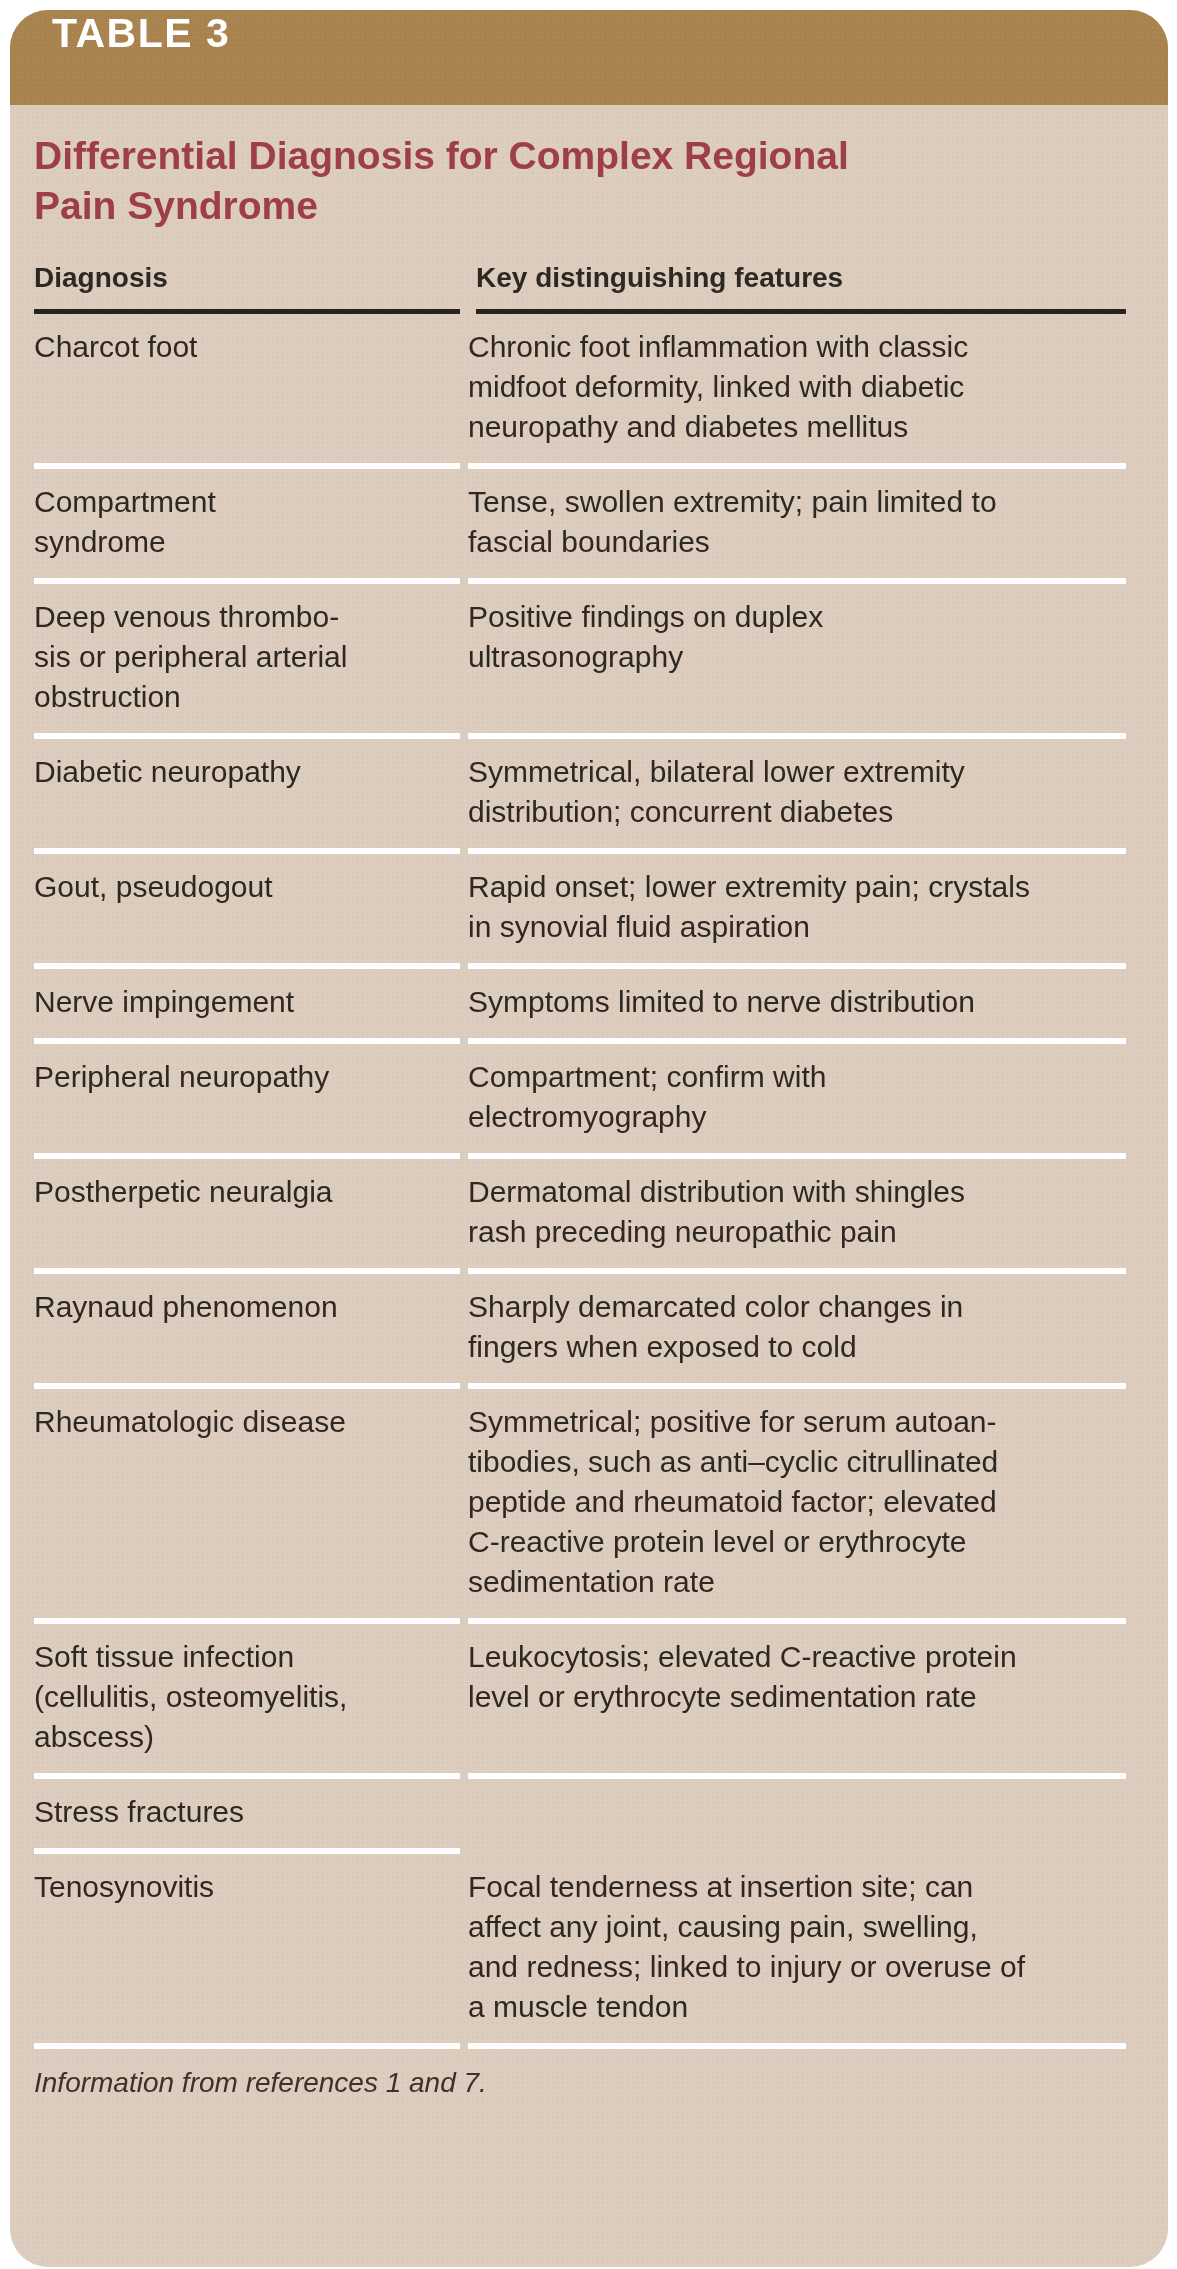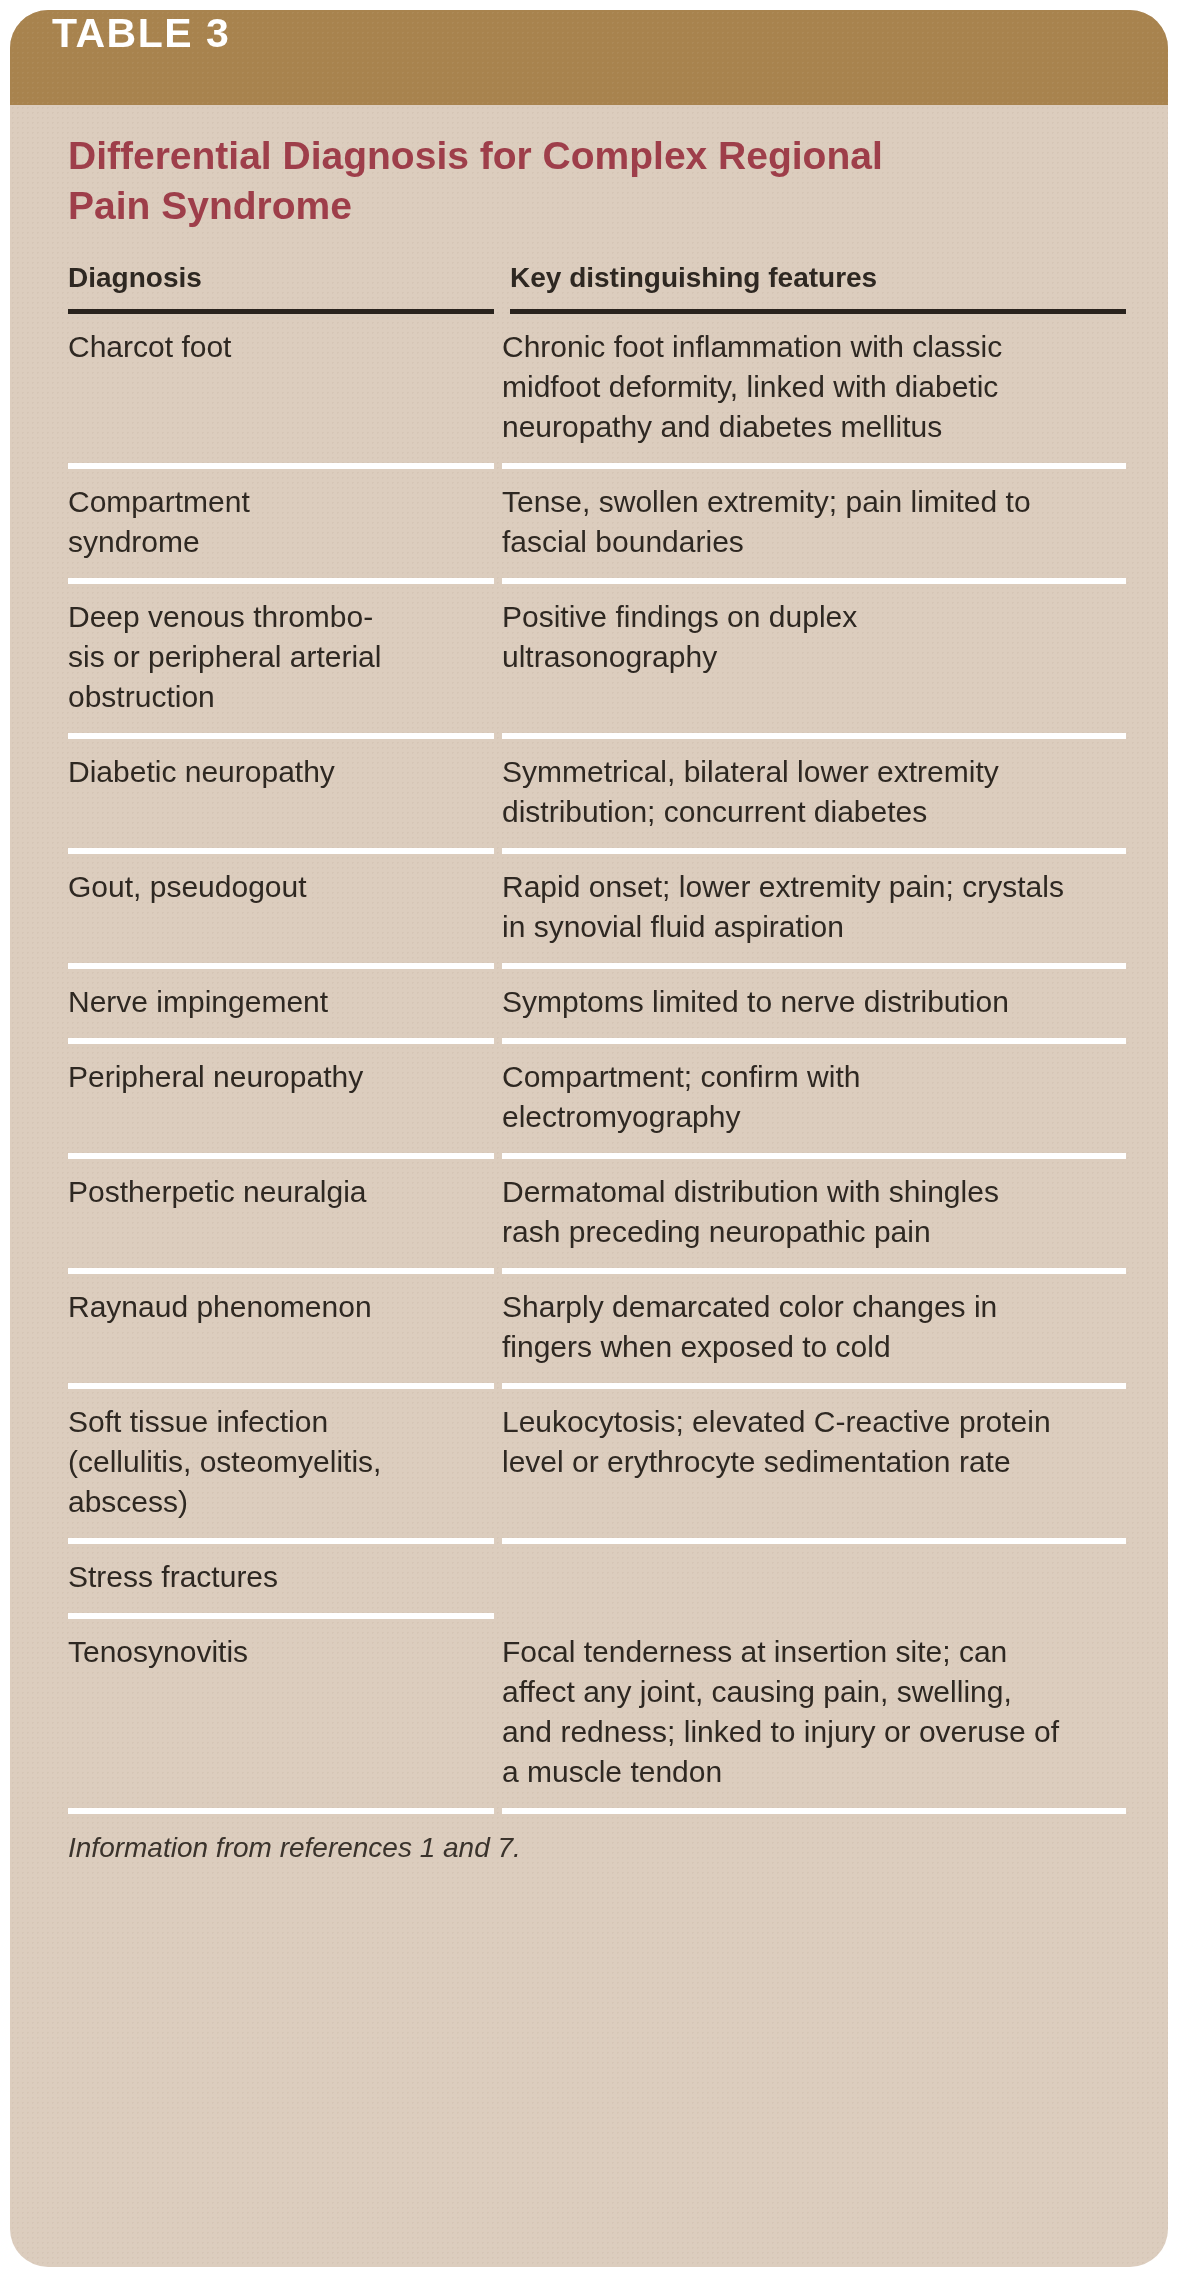--- a/index.html
+++ b/index.html
@@ -40,21 +40,21 @@
     align-items:flex-start;
     padding:0 42px;
   }
   .card-header-label{
     color:var(--table-tag-text);
     font-size:41px;
     font-weight:bold;
     letter-spacing:1.5px;
   }
   .card-body{
-    padding:26px 42px 0 58px;
+    padding:26px 42px 0 24px;
   }
   .title{
     margin:0 0 30px 0;
     color:var(--title);
     font-size:39px;
     line-height:50px;
     font-weight:bold;
     white-space:pre-line;
   }
   .thead{
@@ -149,20 +149,28 @@
           <div class="cell col1">Postherpetic neuralgia</div>
           <div class="cell col2">Dermatomal distribution with shingles
 rash preceding neuropathic pain</div>
         </div>
         <div class="row">
           <div class="cell col1">Raynaud phenomenon</div>
           <div class="cell col2">Sharply demarcated color changes in
 fingers when exposed to cold</div>
         </div>
         <div class="row">
+          <div class="cell col1">Rheumatologic disease</div>
+          <div class="cell col2">Symmetrical; positive for serum autoan-
+tibodies, such as anti–cyclic citrullinated
+peptide and rheumatoid factor; elevated
+C-reactive protein level or erythrocyte
+sedimentation rate</div>
+        </div>
+        <div class="row">
           <div class="cell col1">Soft tissue infection
 (cellulitis, osteomyelitis,
 abscess)</div>
           <div class="cell col2">Leukocytosis; elevated C-reactive protein
 level or erythrocyte sedimentation rate</div>
         </div>
         <div class="row">
           <div class="cell col1">Stress fractures</div>
         </div>
         <div class="row">

